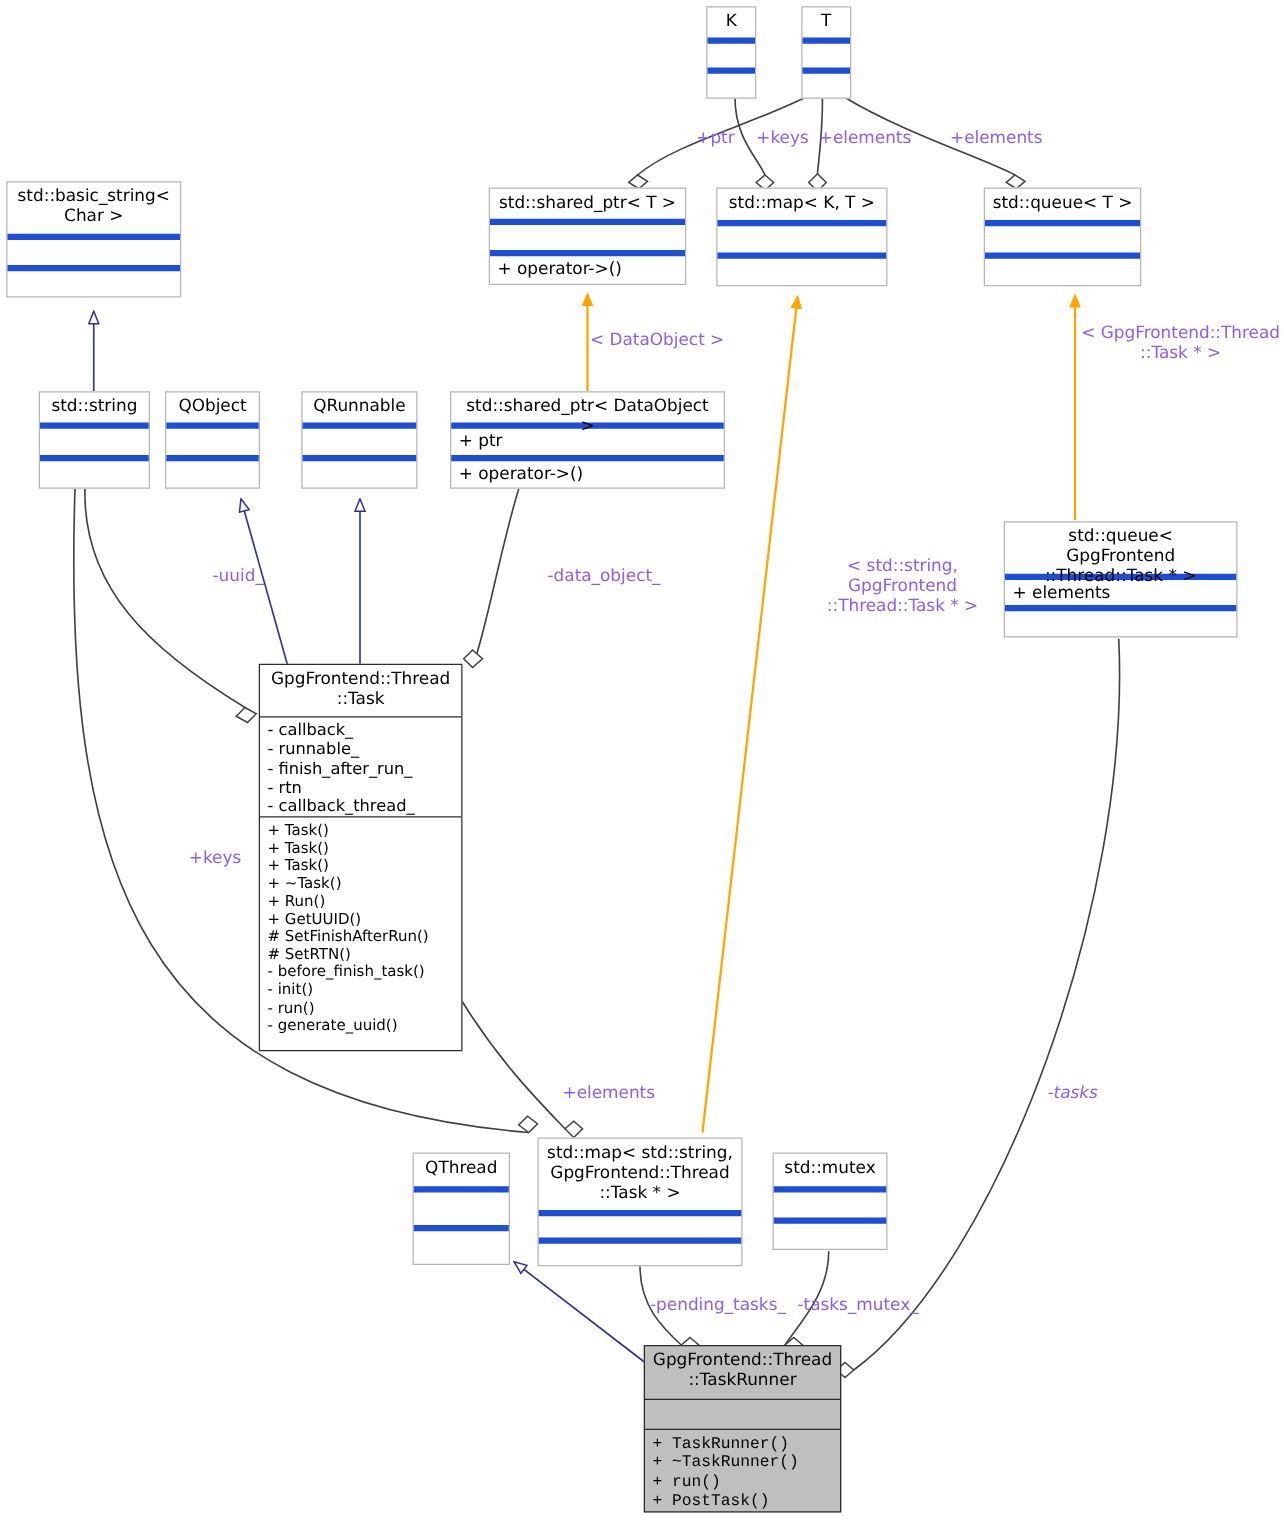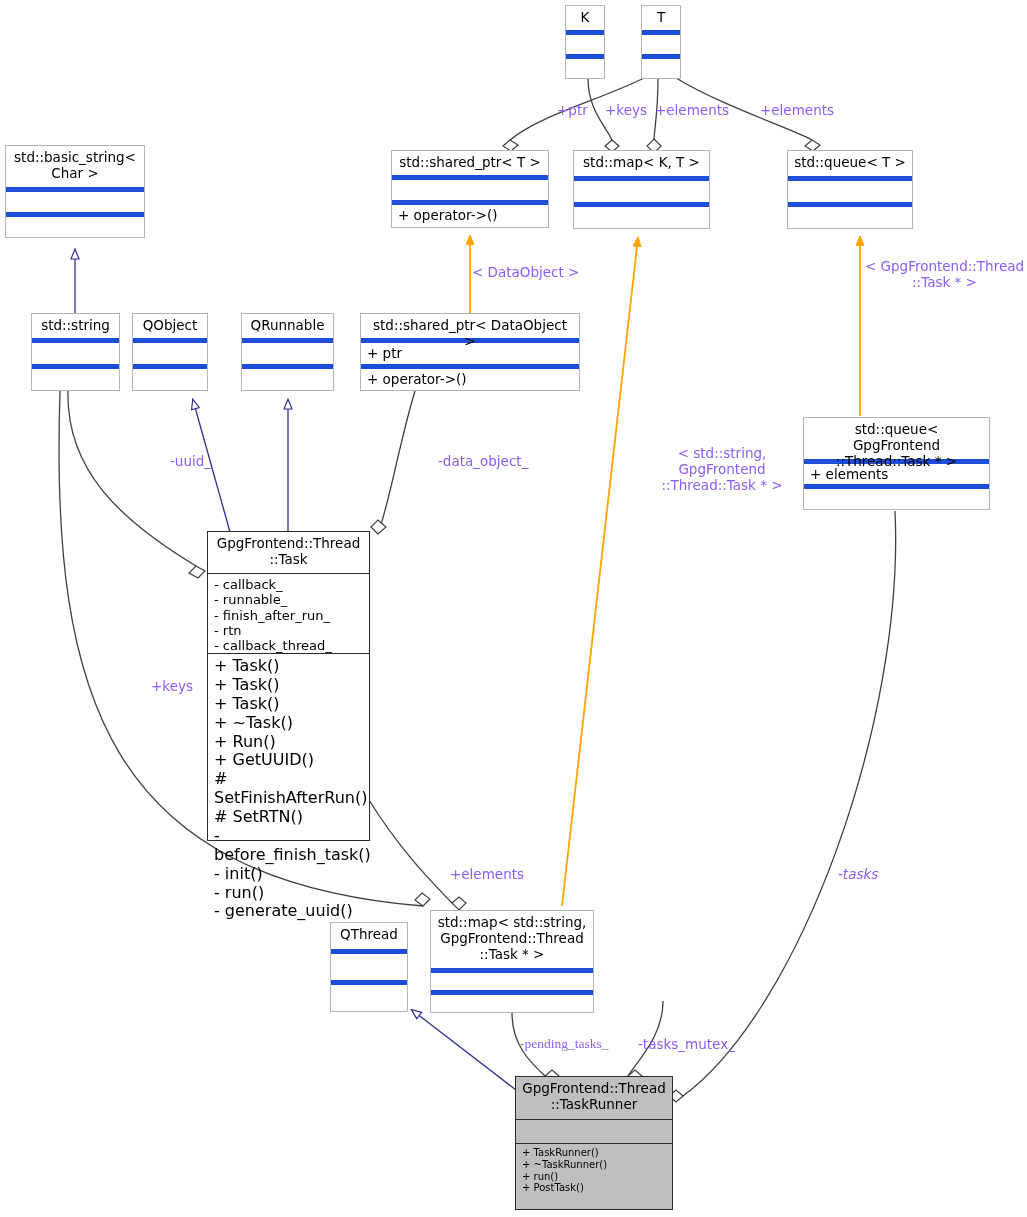--- a/index.html
+++ b/index.html
@@ -211,21 +211,21 @@
   </div>
 
   <div class="node strong" style="left:207px;top:531px;width:163px;height:310px;">
     <div class="n-title" style="height:41px;">GpgFrontend::Thread
 ::Task</div>
     <div class="n-sep n-sec" style="height:80px;font-size:13px;">- callback_
 - runnable_
 - finish_after_run_
 - rtn
 - callback_thread_</div>
-    <div class="n-sep n-sec" style="height:216px;font-size:16px;">+ Task()
+    <div class="n-sep n-sec" style="height:216px;font-size:12px;">+ Task()
 + Task()
 + Task()
 + ~Task()
 + Run()
 + GetUUID()
 # SetFinishAfterRun()
 # SetRTN()
 - before_finish_task()
 - init()
 - run()
@@ -239,26 +239,31 @@
   </div>
 
   <div class="node" style="left:430px;top:910px;width:164px;height:103px;">
     <div class="n-title" style="height:57px;">std::map&lt; std::string,
 GpgFrontend::Thread
 ::Task * &gt;</div>
     <div class="n-sep n-sec empty" style="height:22px;"></div>
     <div class="n-sep n-sec empty" style="height:22px;"></div>
   </div>
 
+  <div class="node" style="left:618px;top:922px;width:92px;height:78px;">
+    <div class="n-title" style="height:26px;">std::mutex</div>
+    <div class="n-sep n-sec empty" style="height:25px;"></div>
+    <div class="n-sep n-sec empty" style="height:25px;"></div>
+  </div>
 
   <div class="node filled" style="left:515px;top:1076px;width:158px;height:134px;">
     <div class="n-title" style="height:42px;">GpgFrontend::Thread
 ::TaskRunner</div>
     <div class="n-sep n-sec empty" style="height:24px;"></div>
-    <div class="n-sep n-sec" style="height:67px;font-size:10px;">+ TaskRunner()
+    <div class="n-sep n-sec" style="height:67px;font-size:13px;font-family:Liberation Mono, monospace;">+ TaskRunner()
 + ~TaskRunner()
 + run()
 + PostTask()</div>
   </div>
 
   <div class="edge-label" style="left:557px;top:102px;">+ptr</div>
   <div class="edge-label" style="left:605px;top:102px;">+keys</div>
   <div class="edge-label" style="left:655px;top:102px;">+elements</div>
   <div class="edge-label" style="left:760px;top:102px;">+elements</div>
 
@@ -266,17 +271,17 @@
   <div class="edge-label ctr" style="left:862px;top:258px;width:165px;">&lt; GpgFrontend::Thread
 ::Task * &gt;</div>
   <div class="edge-label ctr" style="left:632px;top:445px;width:180px;">&lt; std::string, GpgFrontend
 ::Thread::Task * &gt;</div>
 
   <div class="edge-label" style="left:150px;top:453px;margin-left:20px;">-uuid_</div>
   <div class="edge-label" style="left:438px;top:453px;">-data_object_</div>
   <div class="edge-label" style="left:151px;top:678px;">+keys</div>
   <div class="edge-label" style="left:450px;top:866px;">+elements</div>
 
-  <div class="edge-label" style="left:520px;top:1036px;font-family:Liberation Serif, serif;">-pending_tasks_</div>
+  <div class="edge-label" style="left:520px;top:1036px;">-pending_tasks_</div>
   <div class="edge-label" style="left:638px;top:1036px;">-tasks_mutex_</div>
   <div class="edge-label" style="left:838px;top:866px;font-style:italic;">-tasks</div>
 
 </div>
 
 </body></html>

